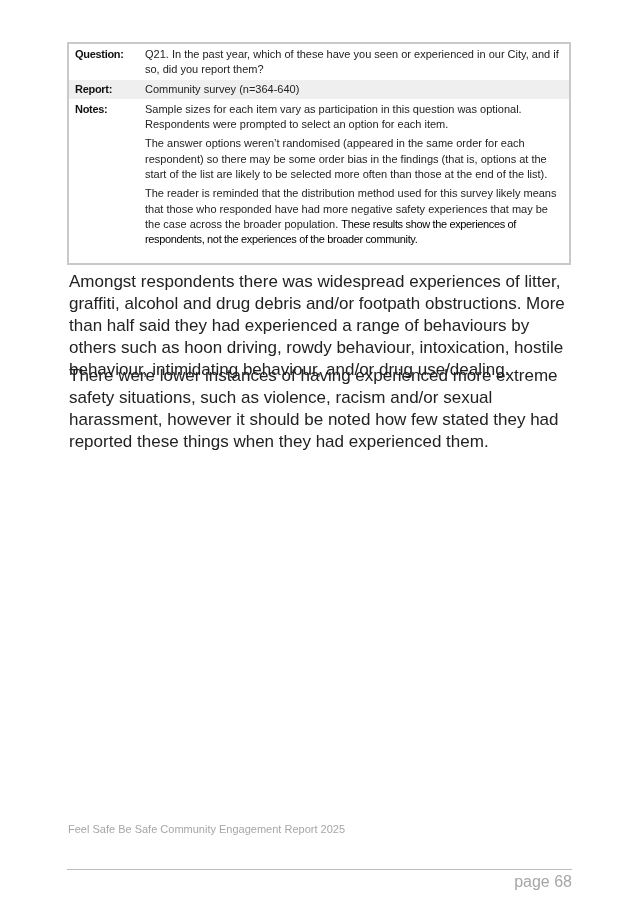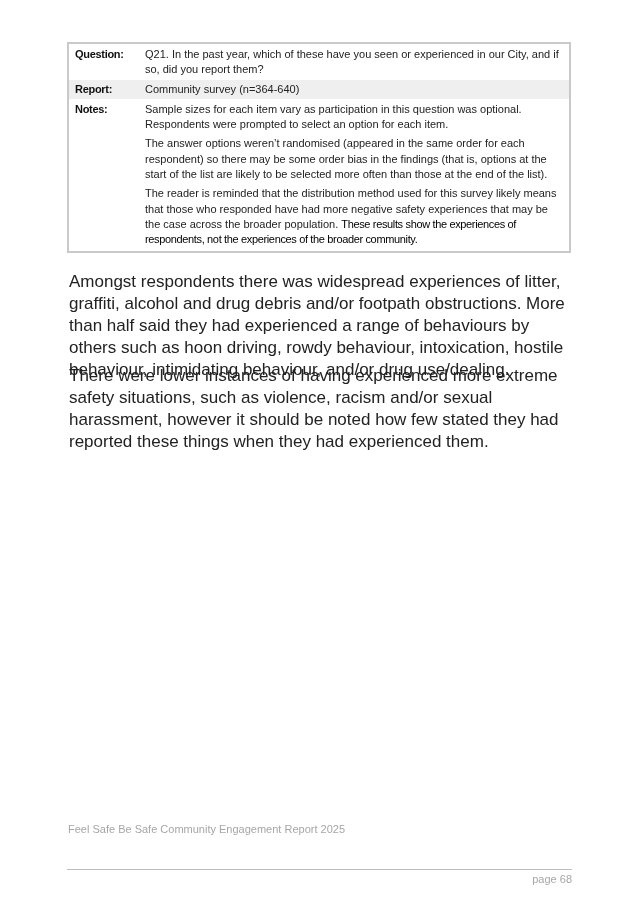--- a/index.html
+++ b/index.html
@@ -4,31 +4,31 @@
 <style>
   html, body { margin: 0; padding: 0; background: #ffffff; }
   body { width: 638px; height: 912px; position: relative; overflow: hidden;
          font-family: "Liberation Sans", sans-serif; color: #222; }
   .info-table { position: absolute; left: 67px; top: 42px; width: 504px;
                 border: 2px solid #c9c9c9; box-sizing: border-box; border-collapse: collapse; }
   .info-table td { vertical-align: top; font-size: 11px; line-height: 15.3px; padding: 2px 6px 2px 6px; }
   .info-table td.label { width: 58px; font-weight: bold; color: #111; letter-spacing: -0.3px; }
   .row-q td { padding-top: 3px; padding-bottom: 2px; }
   .row-s td { background: #efefef; padding-top: 2px; padding-bottom: 2px; }
-  .row-n td { padding-top: 3px; padding-bottom: 3px; }
+  .row-n td { padding-top: 3px; padding-bottom: 15px; }
   .note-p { margin: 0 0 4px 0; }
   .note-p:last-child { margin-bottom: 0; }
   .bold { font-weight: normal; color: #000; letter-spacing: -0.35px; }
   .body-p { position: absolute; left: 68px; width: 500px; margin: 1px;
             font-size: 17px; line-height: 22px; color: #222; }
   #p1 { top: 270px; }
   #p2 { top: 364px; }
   .footer-rule { position: absolute; left: 67px; top: 869px; width: 505px; height: 1px; background: #bdbdbd; }
   .footer-left { position: absolute; left: 68px; top: 823px; font-size: 11px; color: #a6a6a6; }
-  .footer-right { position: absolute; right: 66px; top: 873px; font-size: 11px; color: #a6a6a6; }
+  .footer-right { position: absolute; right: 66px; top: 873px; font-size: 16px; color: #a6a6a6; }
 </style>
 </head>
 <body>
 
 <table class="info-table">
   <tbody>
       <tr class="row-q">
     <td class="label">Question:</td>
     <td>Q21. In the past year, which of these have you seen or experienced in our City, and if so, did you report them?</td>
   </tr>

